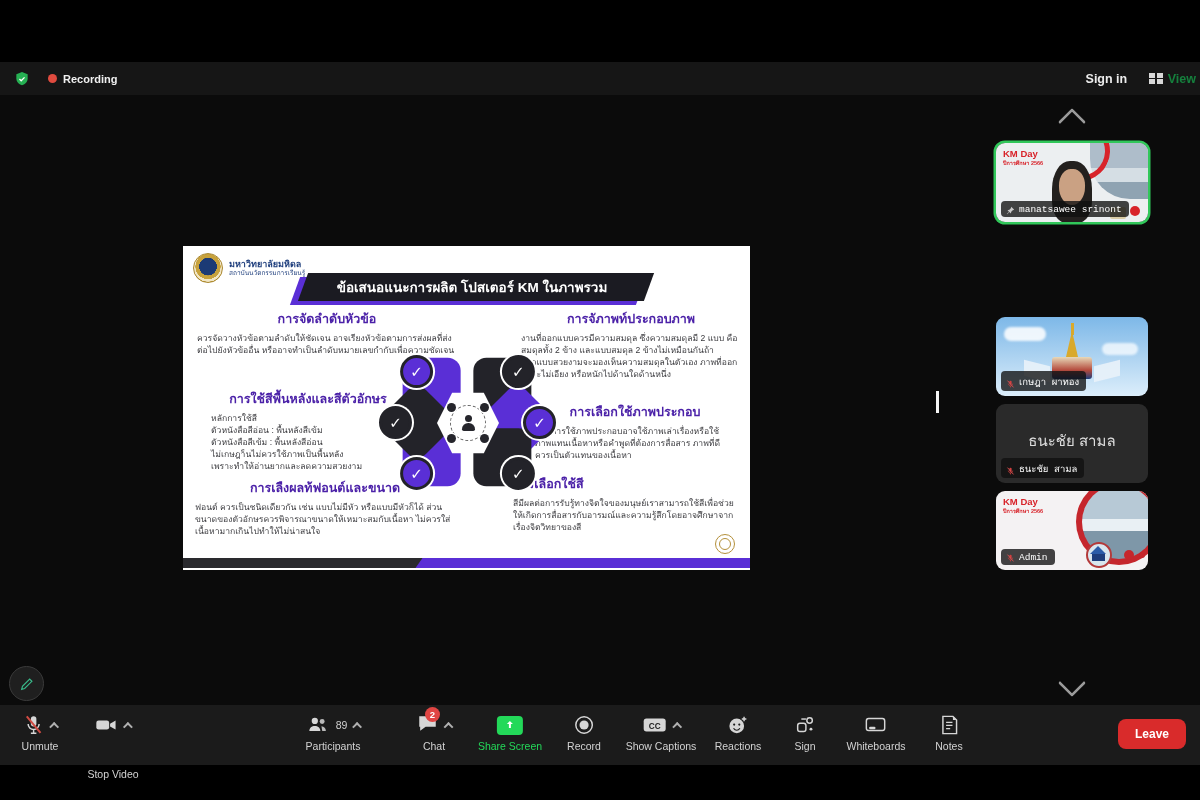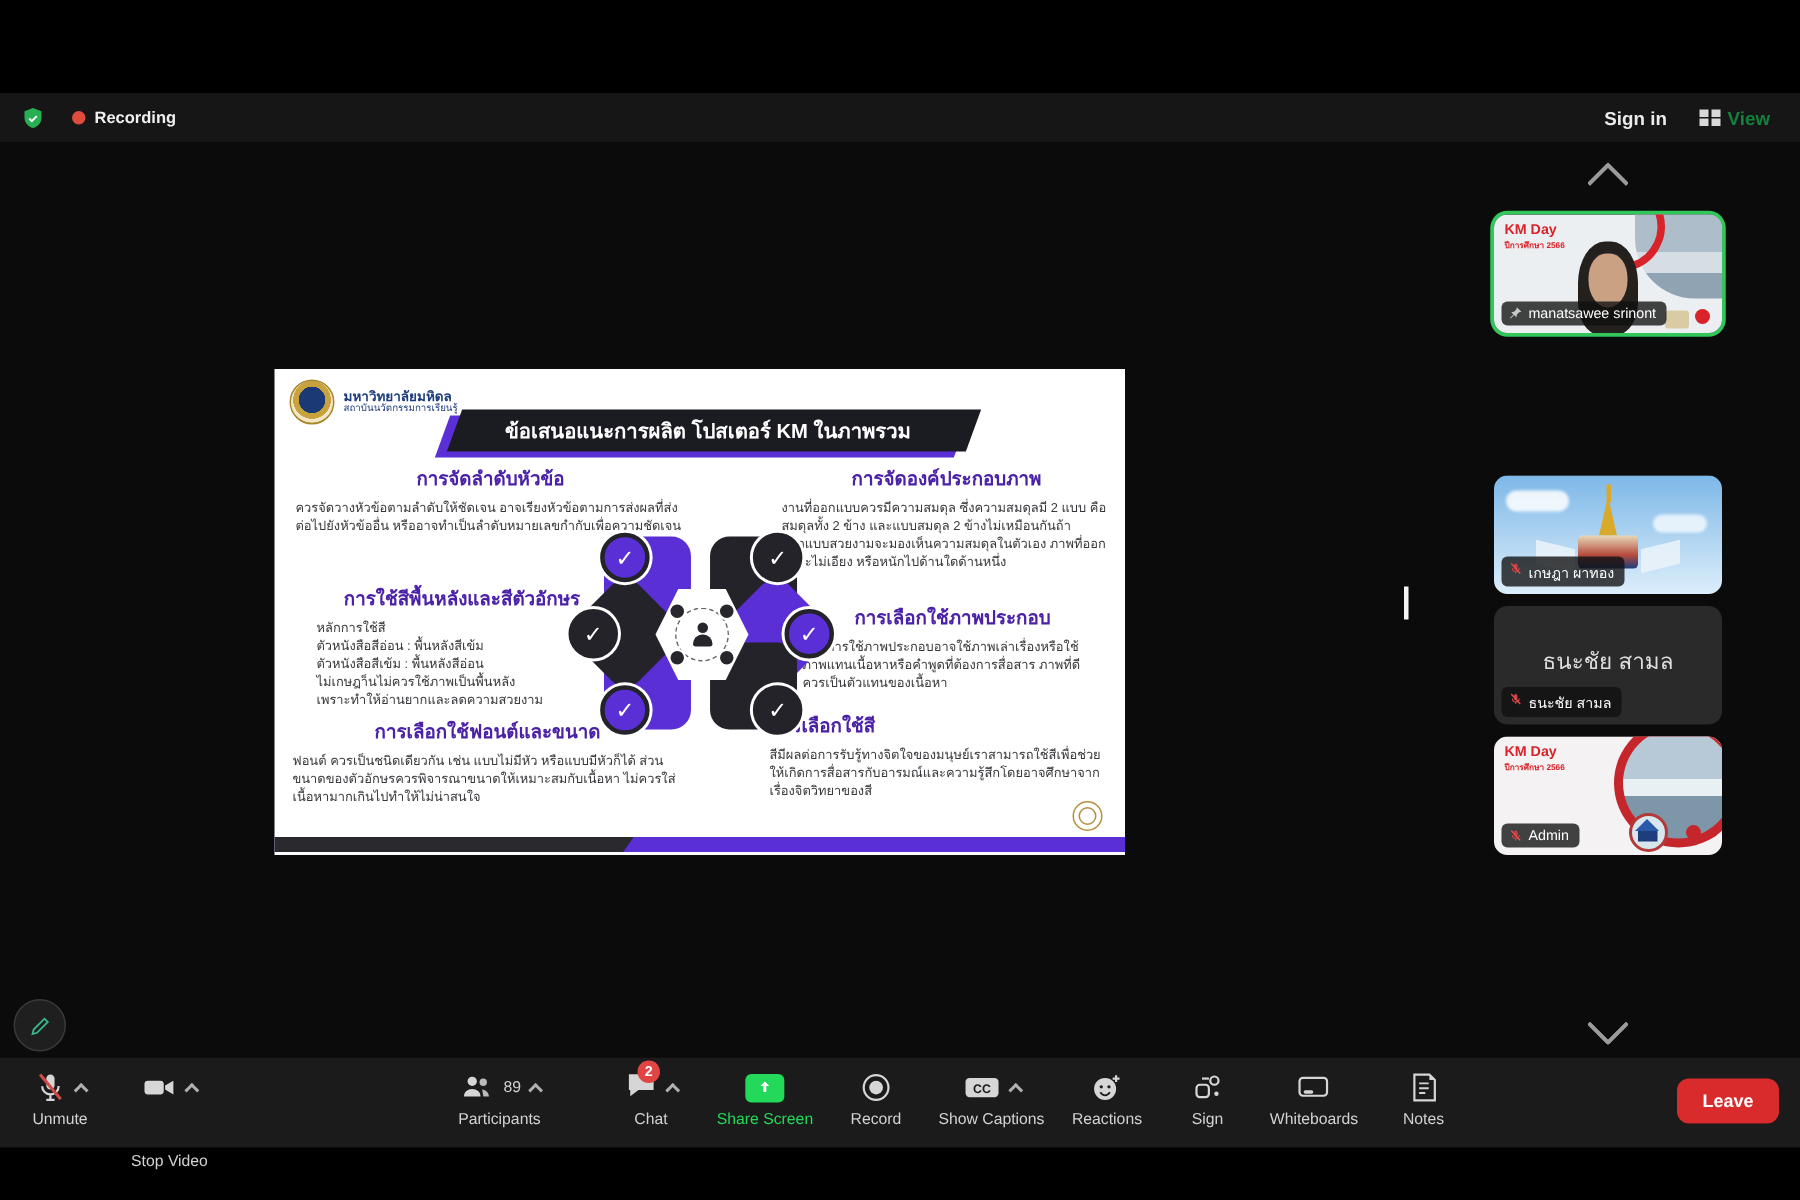--- a/index.html
+++ b/index.html
@@ -5,21 +5,21 @@
   * { margin:0; padding:0; box-sizing:border-box; }
   html,body { width:1200px; height:800px; background:#000; font-family:"Liberation Sans","DejaVu Sans",sans-serif; overflow:hidden; }
   .stage { position:relative; width:1200px; height:800px; background:#000; }
 
   
   .app-header { position:absolute; left:0; top:62px; width:1200px; height:33px; background:#161616; display:flex; align-items:center; }
   .rec-wrap { display:flex; align-items:center; gap:6px; margin-left:14px; }
   .shield { width:16px; height:16px; }
   .rec-dot { width:9px; height:9px; border-radius:50%; background:#e04b3f; margin-left:12px; }
   .rec-label { color:#f0f0f0; font-size:11px; font-weight:700; }
-  .header-right { margin-left:auto; margin-right:20px; display:flex; align-items:center; gap:22px; }
+  .header-right { margin-left:auto; margin-right:4px; display:flex; align-items:center; gap:22px; }
   .signin { color:#ececec; font-size:12.5px; font-weight:600; }
   .view-wrap { display:flex; align-items:center; gap:5px; color:#15803d; font-size:12.5px; font-weight:600; }
   .grid-ico { display:grid; grid-template-columns:6px 6px; grid-gap:1.5px; }
   .grid-ico span { width:6px; height:5px; background:#d8d8d8; }
 
   
   .main { position:absolute; left:0; top:95px; width:1200px; height:610px; background:#0b0b0b; }
 
   
   .slide { position:absolute; left:183px; top:151px; width:567px; height:324px; background:#ffffff; overflow:hidden; }
@@ -66,21 +66,21 @@
   .slide-footer .dark { position:absolute; left:-14px; top:0; width:250px; height:10px; background:#2a2a2e; transform:skewX(-35deg); }
 
   .cursor-mark { position:absolute; left:936px; top:296px; width:3px; height:22px; background:#f5f5f5; }
 
   
   .scroll-chev { position:absolute; width:20px; height:20px; border-left:3.5px solid #9a9a9a; border-top:3.5px solid #9a9a9a; border-radius:2px; }
   .chev-up { left:1062px; top:17px; transform:rotate(45deg); }
   .chev-dn { left:1062px; top:578px; transform:rotate(225deg); }
   .tile { position:absolute; left:996px; width:152px; height:79px; border-radius:9px; overflow:hidden; background:#2a2a2a; }
   .tile.active { box-shadow:0 0 0 2.5px #31c75a; }
-  .name-pill { position:absolute; left:5px; bottom:5px; display:flex; align-items:flex-start; gap:4px; background:rgba(16,16,16,.78); border-radius:4px; padding:2.5px 7px 2.5px 5px; color:#fff; font-size:9.5px; white-space:nowrap; z-index:5; }
+  .name-pill { position:absolute; left:5px; bottom:5px; display:flex; align-items:flex-end; gap:4px; background:rgba(16,16,16,.78); border-radius:4px; padding:2.5px 7px 2.5px 5px; color:#fff; font-size:9.5px; white-space:nowrap; z-index:5;font-family:Liberation Mono, monospace; }
   .center-name { position:absolute; width:100%; top:50%; transform:translateY(-62%); text-align:center; color:#dedede; font-size:15px; }
 
   .kmday-title { position:absolute; left:7px; top:6px; color:#d8232a; font-size:9.5px; font-weight:800; line-height:1; }
   .kmday-sub { position:absolute; left:7px; top:16px; color:#d8232a; font-size:5.5px; font-weight:600; }
 
   
   .t1-bg { position:absolute; inset:0; background:#eceff1; }
   .t1-photo { position:absolute; right:0; top:0; width:58px; height:56px; background:linear-gradient(180deg,#aebdca 0 45%, #d5dee4 45% 70%, #8fa3b2 70% 100%); border-bottom-left-radius:40px; }
   .t1-swoosh { position:absolute; right:38px; top:-22px; width:60px; height:60px; border-radius:50%; border:5px solid #d8232a; border-left-color:transparent; border-bottom-color:transparent; transform:rotate(25deg); }
   .t1-hair { position:absolute; left:56px; top:18px; width:40px; height:62px; background:#23201e; border-radius:45% 45% 35% 35%; }
@@ -181,25 +181,25 @@
       </div>
       <div class="sec sec-l2">
         <h3>การใช้สีพื้นหลังและสีตัวอักษร</h3>
         <p>หลักการใช้สี
 ตัวหนังสือสีอ่อน : พื้นหลังสีเข้ม
 ตัวหนังสือสีเข้ม : พื้นหลังสีอ่อน
    ไม่เกษฎา็นไม่ควรใช้ภาพเป็นพื้นหลัง
 เพราะทำให้อ่านยากและลดความสวยงาม</p>
       </div>
       <div class="sec sec-l3">
-        <h3>การเลือกใช้ฟอนต์และขนาด</h3>
+        <h3>การเลืงผลท้ฟอนต์และขนาด</h3>
         <p>ฟอนต์ ควรเป็นชนิดเดียวกัน เช่น แบบไม่มีหัว หรือแบบมีหัวก็ได้ ส่วนขนาดของตัวอักษรควรพิจารณาขนาดให้เหมาะสมกับเนื้อหา ไม่ควรใส่เนื้อหามากเกินไปทำให้ไม่น่าสนใจ</p>
       </div>
       <div class="sec sec-r1">
-        <h3>การจัดองค์ประกอบภาพ</h3>
+        <h3>การจัภาพท์ประกอบภาพ</h3>
         <p>งานที่ออกแบบควรมีความสมดุล ซึ่งความสมดุลมี 2 แบบ คือ สมดุลทั้ง 2 ข้าง และแบบสมดุล 2 ข้างไม่เหมือนกันถ้าออกแบบสวยงามจะมองเห็นความสมดุลในตัวเอง ภาพที่ออกมาจะไม่เอียง หรือหนักไปด้านใดด้านหนึ่ง</p>
       </div>
       <div class="sec sec-r2">
         <h3>การเลือกใช้ภาพประกอบ</h3>
         <p>หลักการใช้ภาพประกอบอาจใช้ภาพเล่าเรื่องหรือใช้ภาพแทนเนื้อหาหรือคำพูดที่ต้องการสื่อสาร ภาพที่ดีควรเป็นตัวแทนของเนื้อหา</p>
       </div>
       <div class="sec sec-r3">
         <h3 class="left-align">การเลือกใช้สี</h3>
         <p>สีมีผลต่อการรับรู้ทางจิตใจของมนุษย์เราสามารถใช้สีเพื่อช่วยให้เกิดการสื่อสารกับอารมณ์และความรู้สึกโดยอาจศึกษาจากเรื่องจิตวิทยาของสี</p>
       </div>

